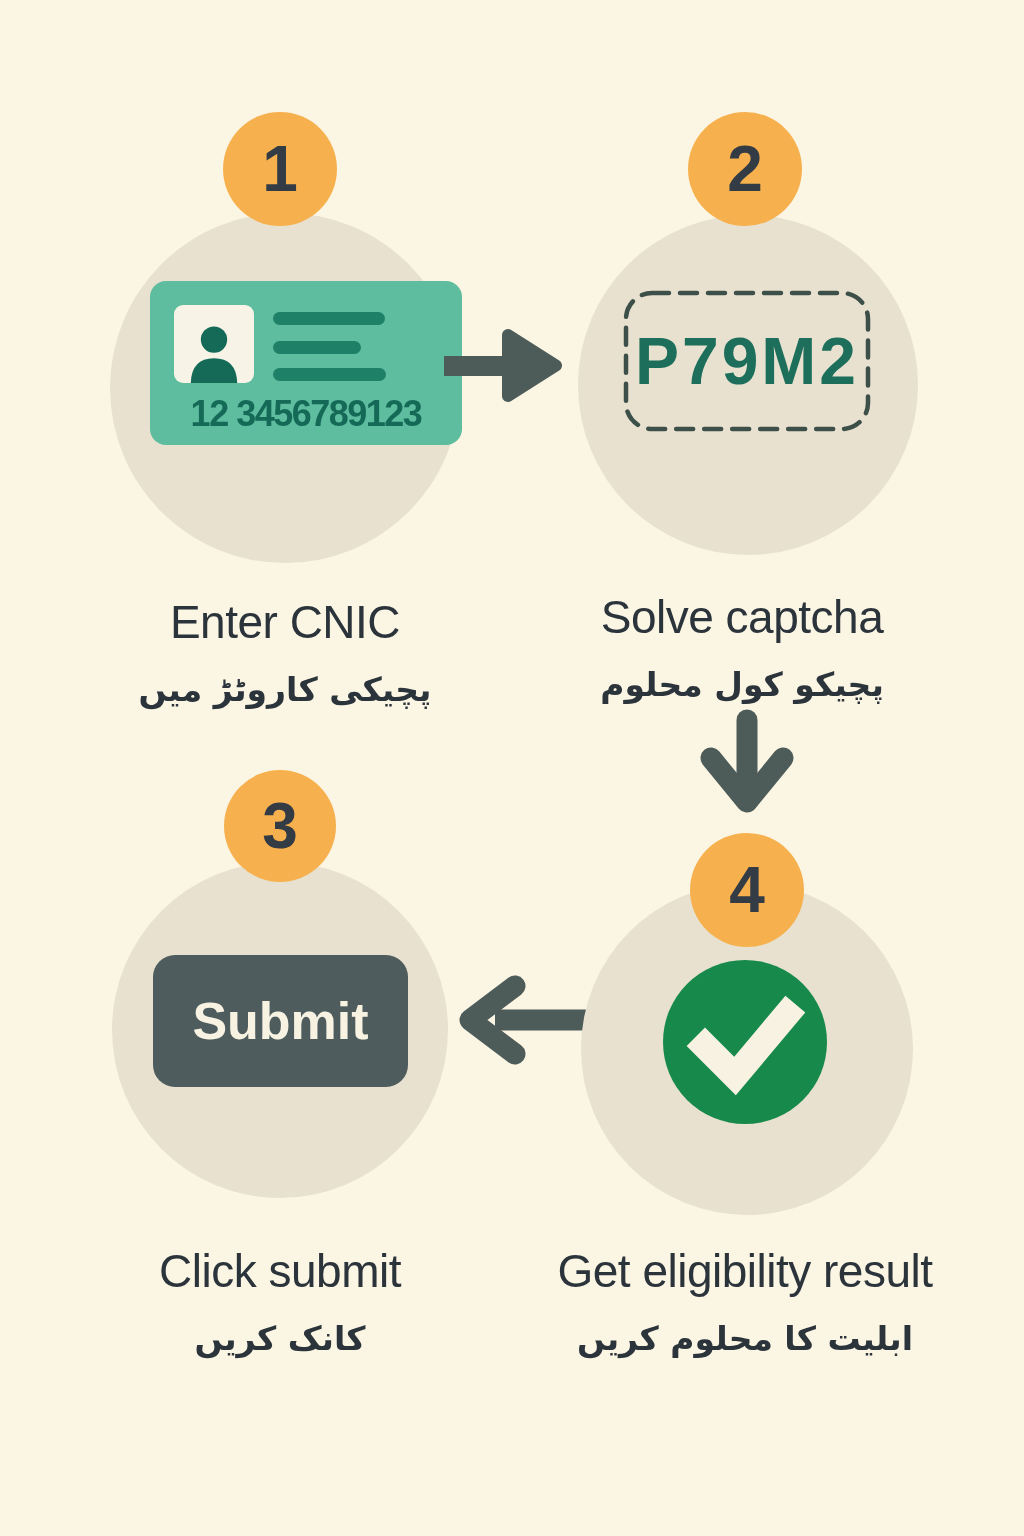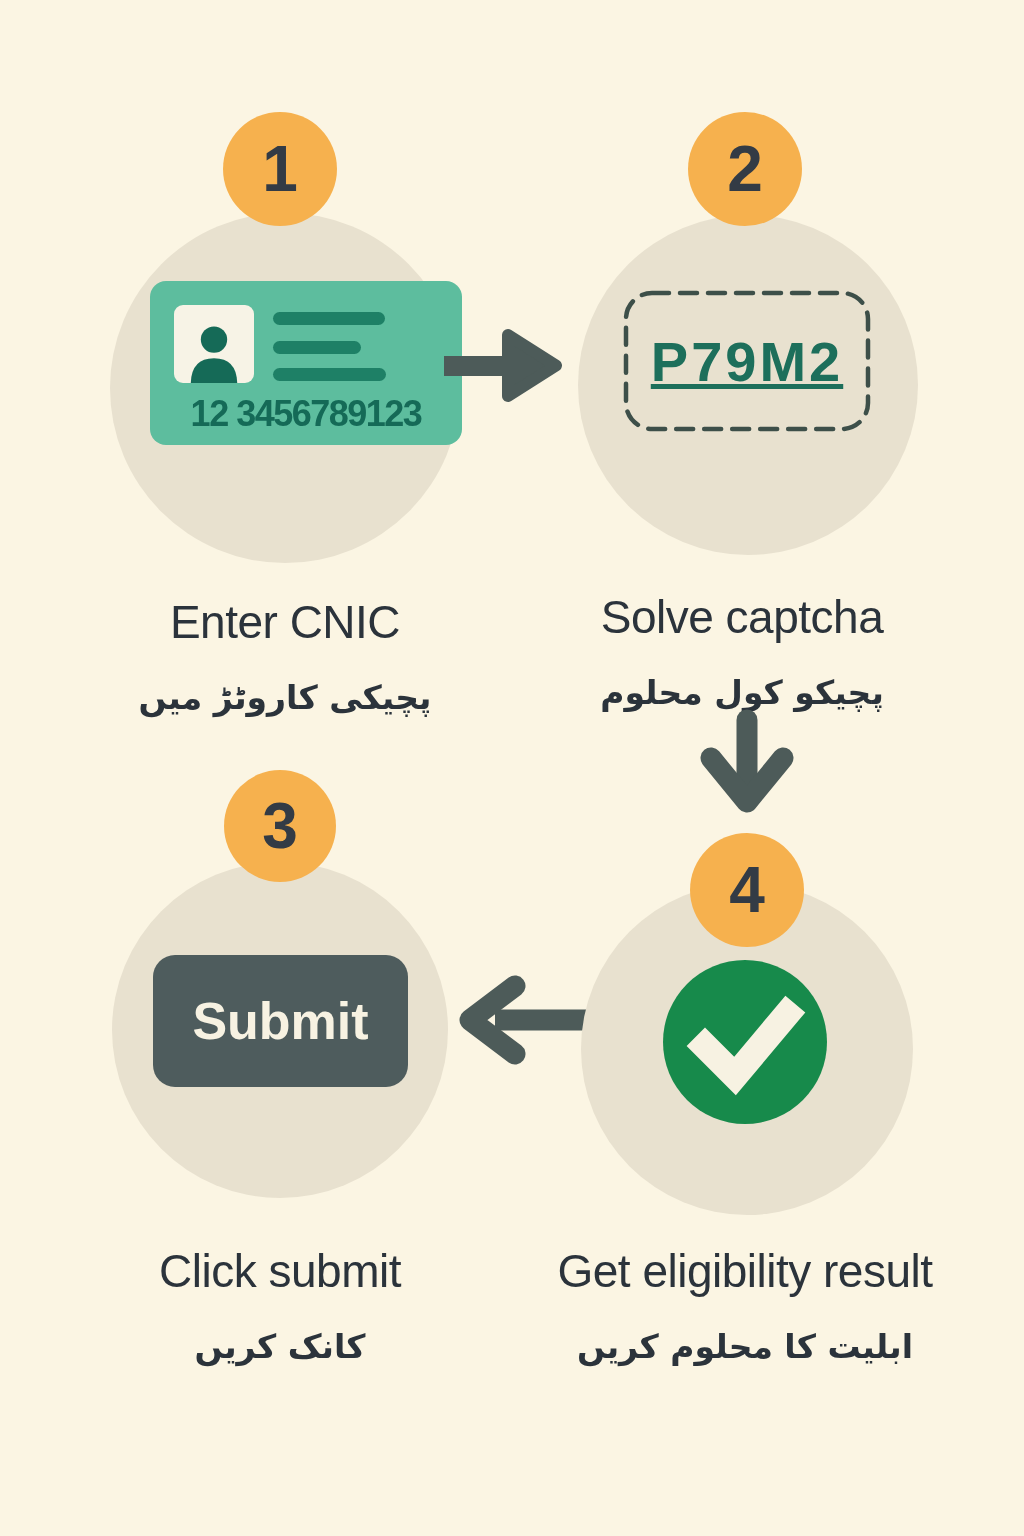--- a/index.html
+++ b/index.html
@@ -73,21 +73,21 @@
     color:var(--card-dark,#156a57);
     font-size:36px;font-weight:700;letter-spacing:-1.5px;
   }
 
   
   .captcha-box{position:absolute;left:623px;top:290px;width:248px;height:142px;}
   .captcha-box svg{position:absolute;inset:0;color:var(--captcha-border,#3d4f49);}
   .captcha-code{
     position:absolute;inset:0;display:flex;align-items:center;justify-content:center;
     color:var(--captcha-text,#1d6f5b);
-    font-size:56px;font-weight:700;letter-spacing:3px;text-decoration:underline;
+    font-size:66px;font-weight:700;letter-spacing:3px;
   }
 
   
   .submit-btn{
     position:absolute;left:153px;top:955px;width:255px;height:132px;
     background:var(--submit-bg,#4e5c5d);border-radius:22px;
     display:flex;align-items:center;justify-content:center;
     color:var(--submit-text,#f7f2e2);
     font-size:52px;font-weight:700;
   }
@@ -109,21 +109,21 @@
   .label{position:absolute;width:500px;text-align:center;}
   .lab1{left:35px;top:556px;}
   .lab2{left:492px;top:551px;}
   .lab3{left:30px;top:1205px;}
   .lab4{left:495px;top:1205px;}
   .title{
     color:var(--heading-text,#2b333b);
     font-size:46px;font-weight:400;line-height:68px;letter-spacing:-0.5px;margin-top:32px;
   }
   .urdu{
-    margin-top:16px;
+    margin-top:8px;
     direction:rtl;
     color:var(--heading-text,#2b333b);
     font-family:"DejaVu Sans",sans-serif;
     font-size:33px;font-weight:700;line-height:52px;
   }
 </style>
 </head>
 <body>
 
 <div class="canvas">

